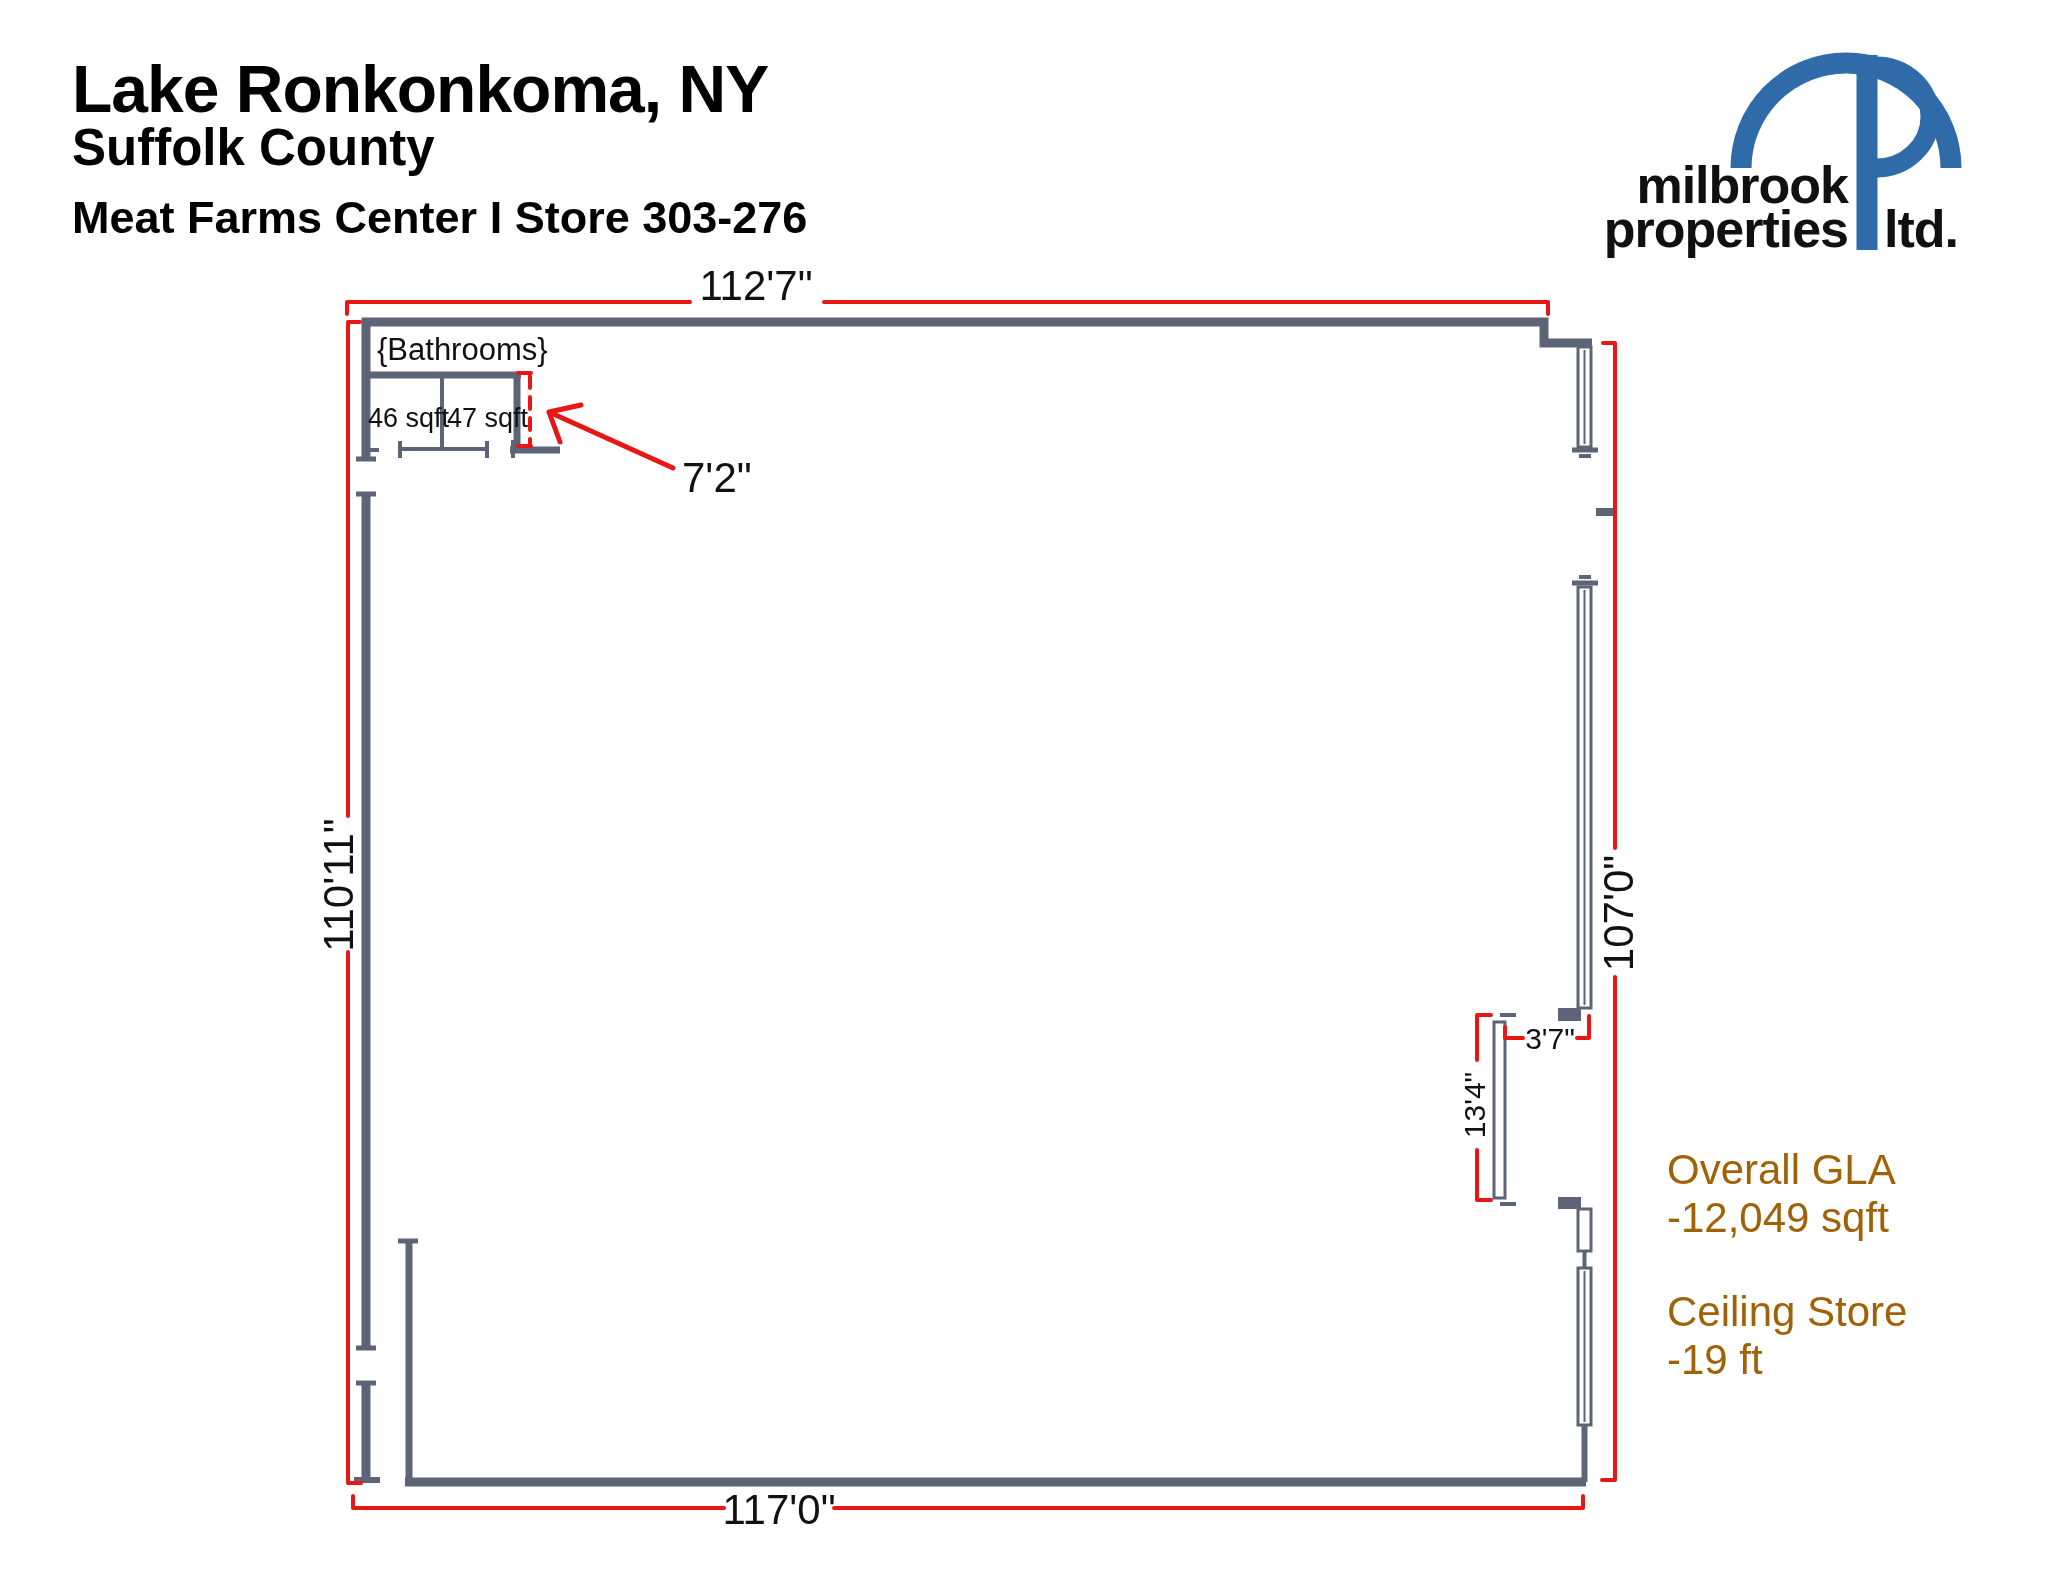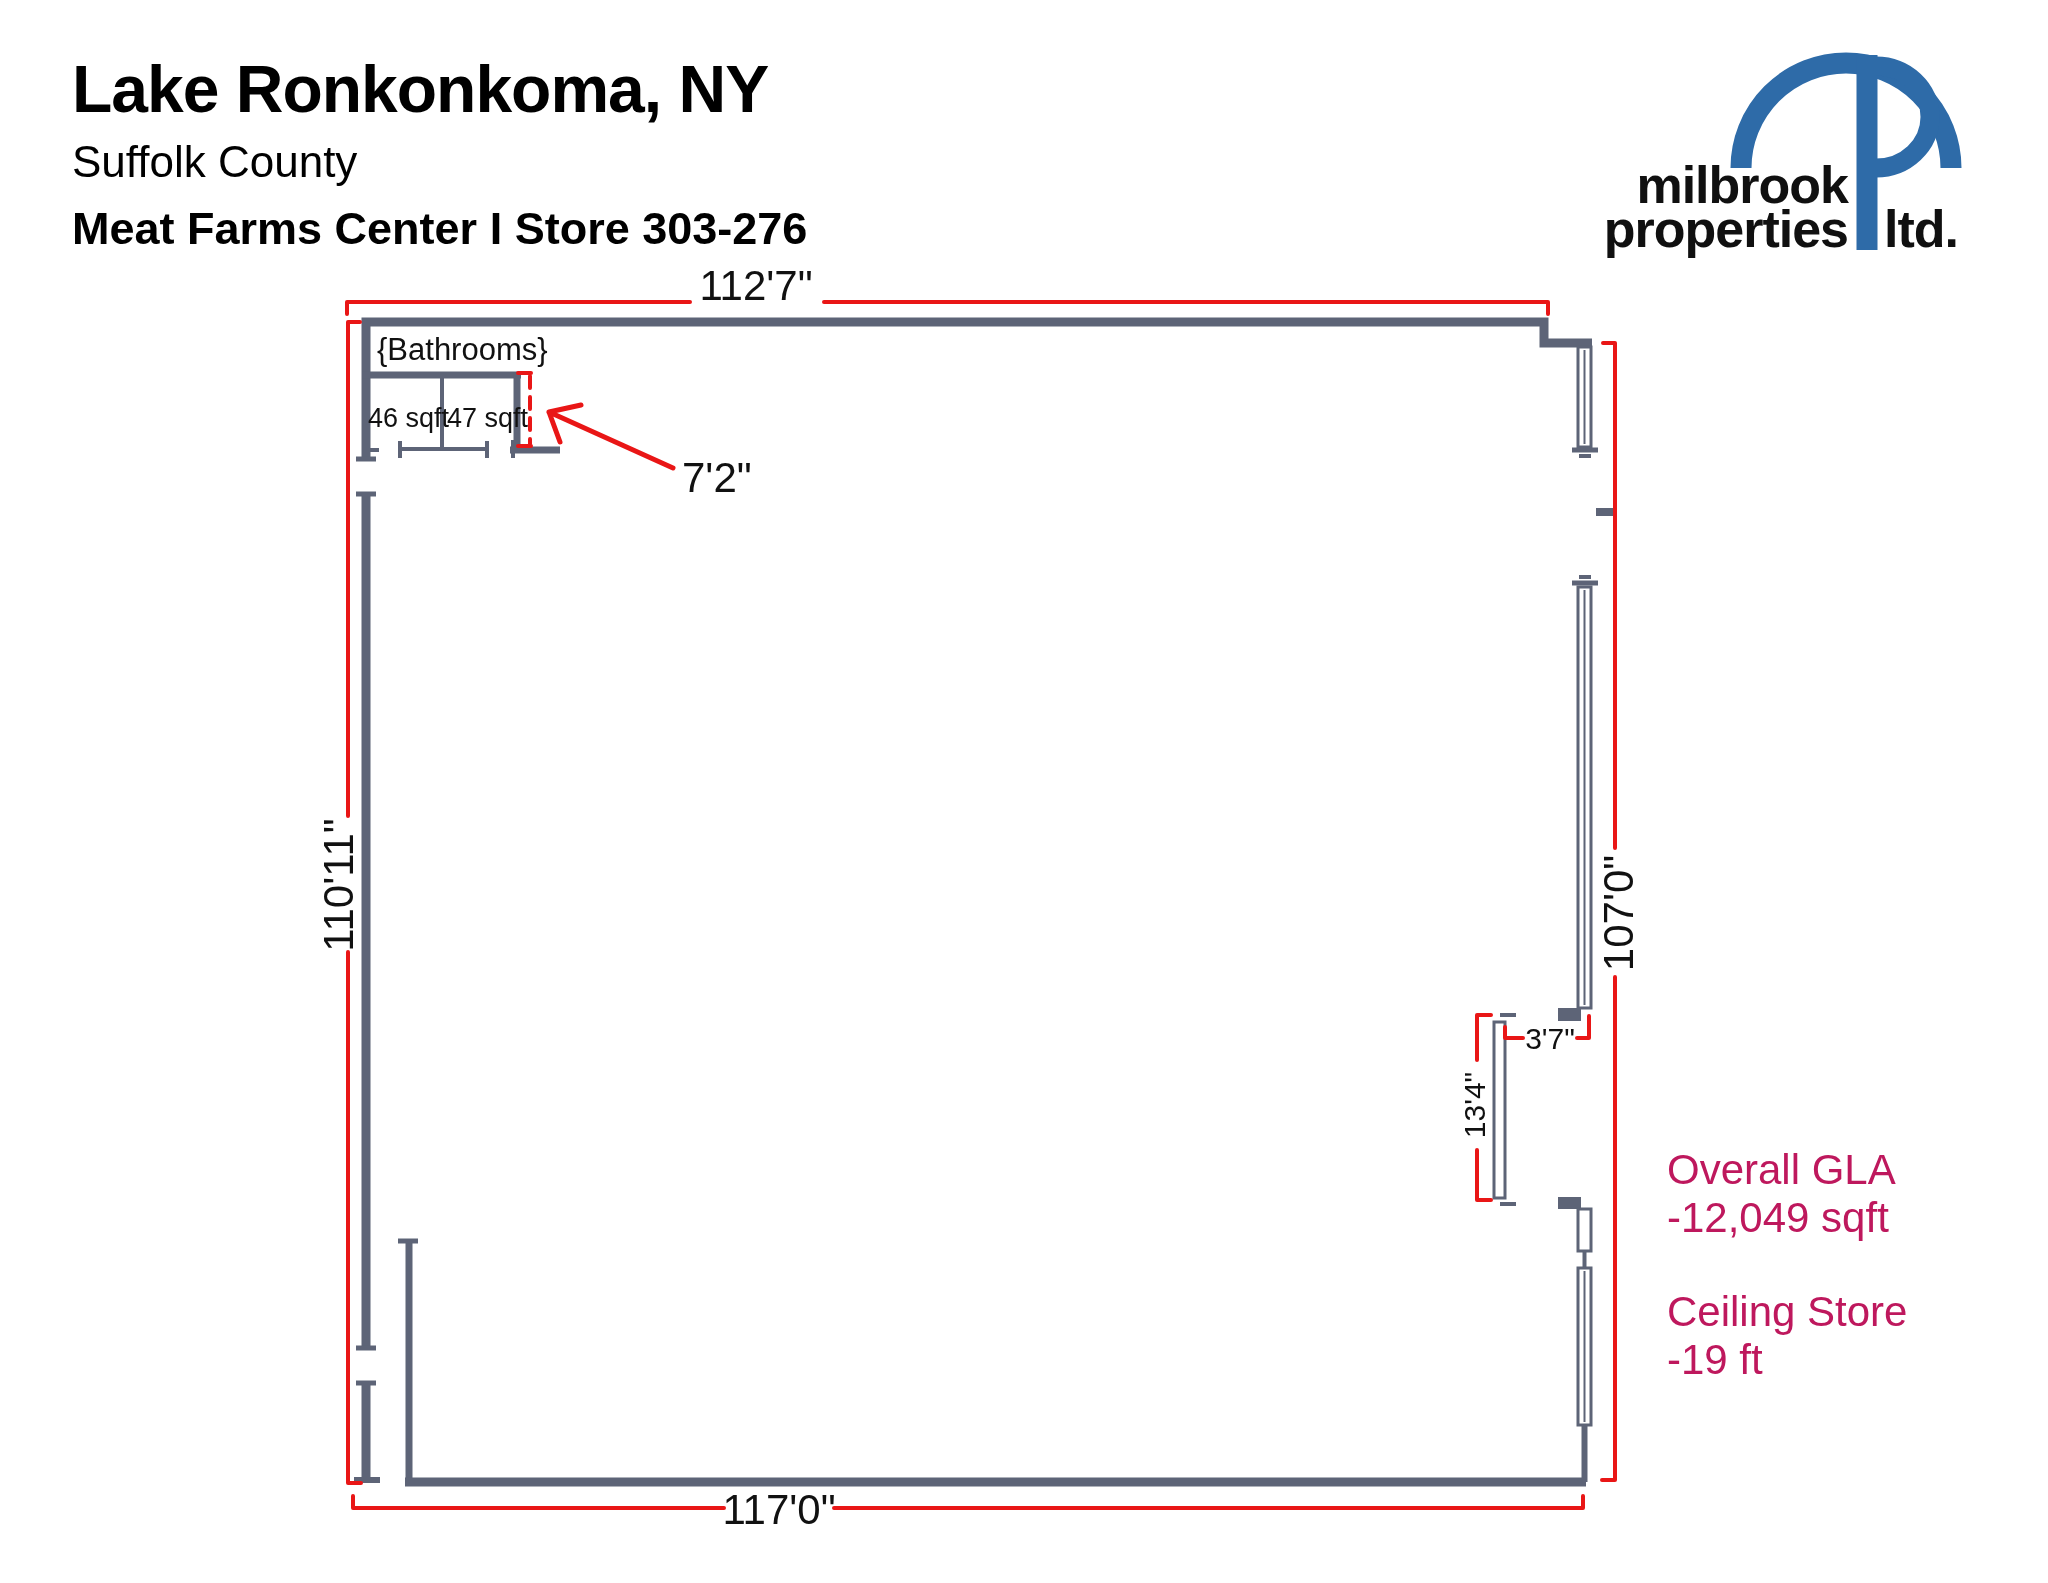--- a/index.html
+++ b/index.html
@@ -3,24 +3,24 @@
 <meta charset="utf-8">
 <style>
   html,body{margin:0;padding:0;background:#ffffff;}
   .canvas{
     position:relative;width:2048px;height:1583px;background:#ffffff;
     font-family:"Liberation Sans",sans-serif;overflow:hidden;
   }
   
   .hdr{position:absolute;left:72px;top:56px;color:#000000;}
   .hdr-title{font-size:66px;font-weight:bold;letter-spacing:-1px;line-height:1.0;}
-  .hdr-sub{font-size:44px;font-weight:normal;margin-top:18px;line-height:1.0;}
+  .hdr-sub{font-size:51px;font-weight:bold;line-height:1.0;}
   .hdr-prop{font-size:45px;font-weight:bold;margin-top:22px;line-height:1.0;}
   
-  .notes{position:absolute;left:1667px;top:1146px;color:#be185d;font-size:42px;line-height:48px;}
+  .notes{position:absolute;left:1667px;top:1146px;color:#a16207;font-size:42px;line-height:48px;}
   .notes .blk2{margin-top:46px;}
   
   svg.plan{position:absolute;left:0;top:0;}
   svg text{font-family:"Liberation Sans",sans-serif;fill:#111;}
   .logo-text{font-weight:bold;font-size:52px;letter-spacing:-1px;fill:#101010;}
 </style>
 </head>
 <body>
 
 <div class="canvas">

